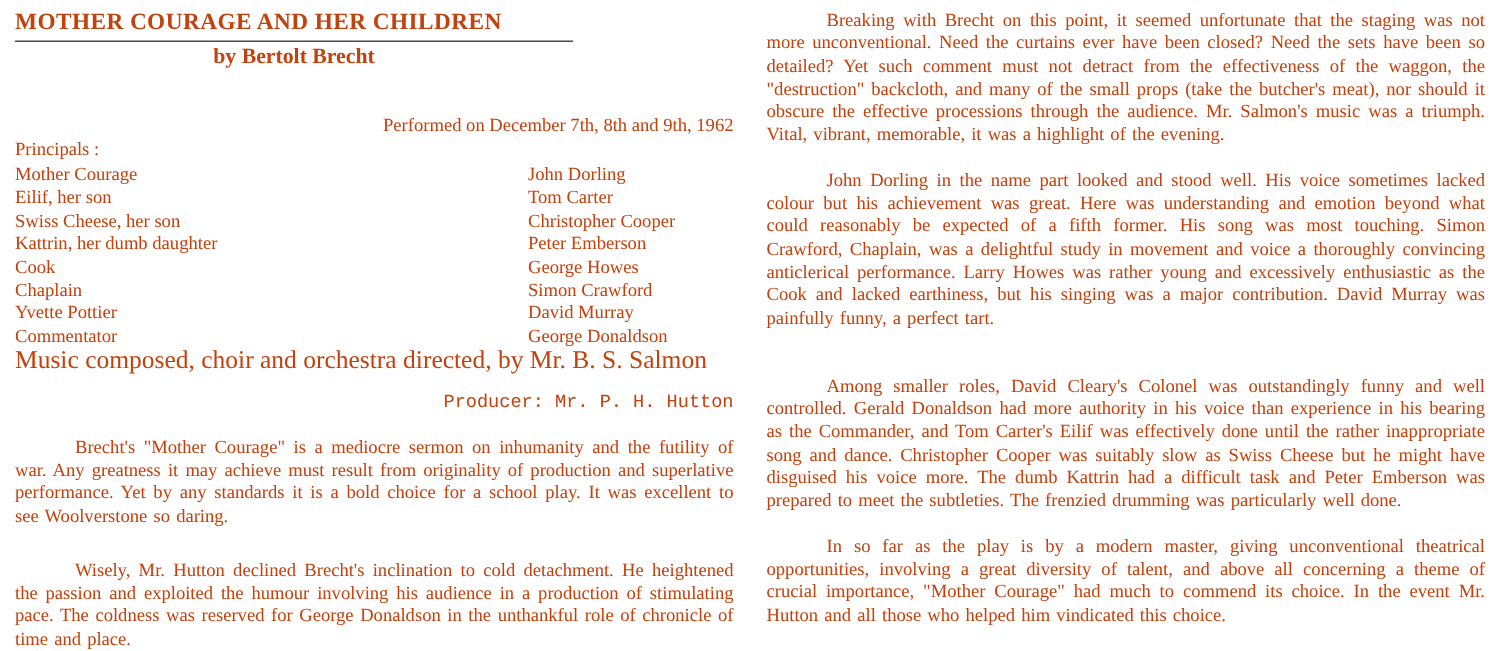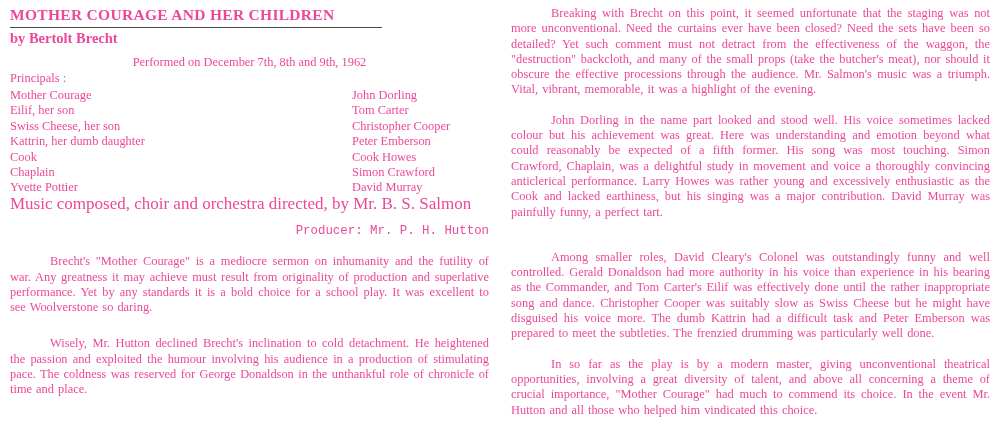--- a/index.html
+++ b/index.html
@@ -6,21 +6,21 @@
     margin: 0;
     padding: 0;
     background: #ffffff;
   }
   .page {
     position: relative;
     width: 1000px;
     height: 434px;
     box-sizing: border-box;
     background: #ffffff;
-    color: #ec4899;
+    color: #c2410c;
     font-family: "Liberation Serif", "DejaVu Serif", serif;
     display: flex;
     gap: 22px;
     padding: 6px 10px 0 10px;
     overflow: hidden;
   }
   .col {
     width: 479px;
     box-sizing: border-box;
   }
@@ -34,27 +34,27 @@
     font-weight: bold;
     letter-spacing: 0.3px;
     margin: 0;
     padding: 0 0 3px 0;
     border-bottom: 1px solid #4a4a4a;
     white-space: nowrap;
   }
   .byline {
     font-size: 14.5px;
     font-weight: bold;
-    text-align: left;
+    text-align: center;
     margin-top: 2px;
   }
   .performed-line {
-    margin-top: 8px;
+    margin-top: 29px;
     font-size: 12.4px;
-    text-align: center;
+    text-align: right;
   }
   .principals-line {
     font-size: 12.4px;
     margin-top: 1px;
   }
 
   
   .cast-list {
     margin-top: 2px;
     font-size: 12.4px;
@@ -122,29 +122,33 @@
       <div class="cast-row">
         <span class="cast-role">Swiss Cheese, her son</span>
         <span class="cast-actor">Christopher Cooper</span>
       </div>
       <div class="cast-row">
         <span class="cast-role">Kattrin, her dumb daughter</span>
         <span class="cast-actor">Peter Emberson</span>
       </div>
       <div class="cast-row">
         <span class="cast-role">Cook</span>
-        <span class="cast-actor">Cook Howes</span>
+        <span class="cast-actor">George Howes</span>
       </div>
       <div class="cast-row">
         <span class="cast-role">Chaplain</span>
         <span class="cast-actor">Simon Crawford</span>
       </div>
       <div class="cast-row">
         <span class="cast-role">Yvette Pottier</span>
         <span class="cast-actor">David Murray</span>
+      </div>
+      <div class="cast-row">
+        <span class="cast-role">Commentator</span>
+        <span class="cast-actor">George Donaldson</span>
       </div>
     </div>
 
     <div class="music-credit">Music composed, choir and orchestra directed, by Mr. B. S. Salmon</div>
     <div class="producer-line">Producer: Mr. P. H. Hutton</div>
 
     <p class="body-par left-p1">Brecht's "Mother Courage" is a mediocre sermon on inhumanity and the futility of war. Any greatness it may achieve must result from originality of production and superlative performance. Yet by any standards it is a bold choice for a school play. It was excellent to see Woolverstone so daring.</p>
     <p class="body-par left-p2">Wisely, Mr. Hutton declined Brecht's inclination to cold detachment. He heightened the passion and exploited the humour involving his audience in a production of stimulating pace. The coldness was reserved for George Donaldson in the unthankful role of chronicle of time and place.</p>
   </div>
 

